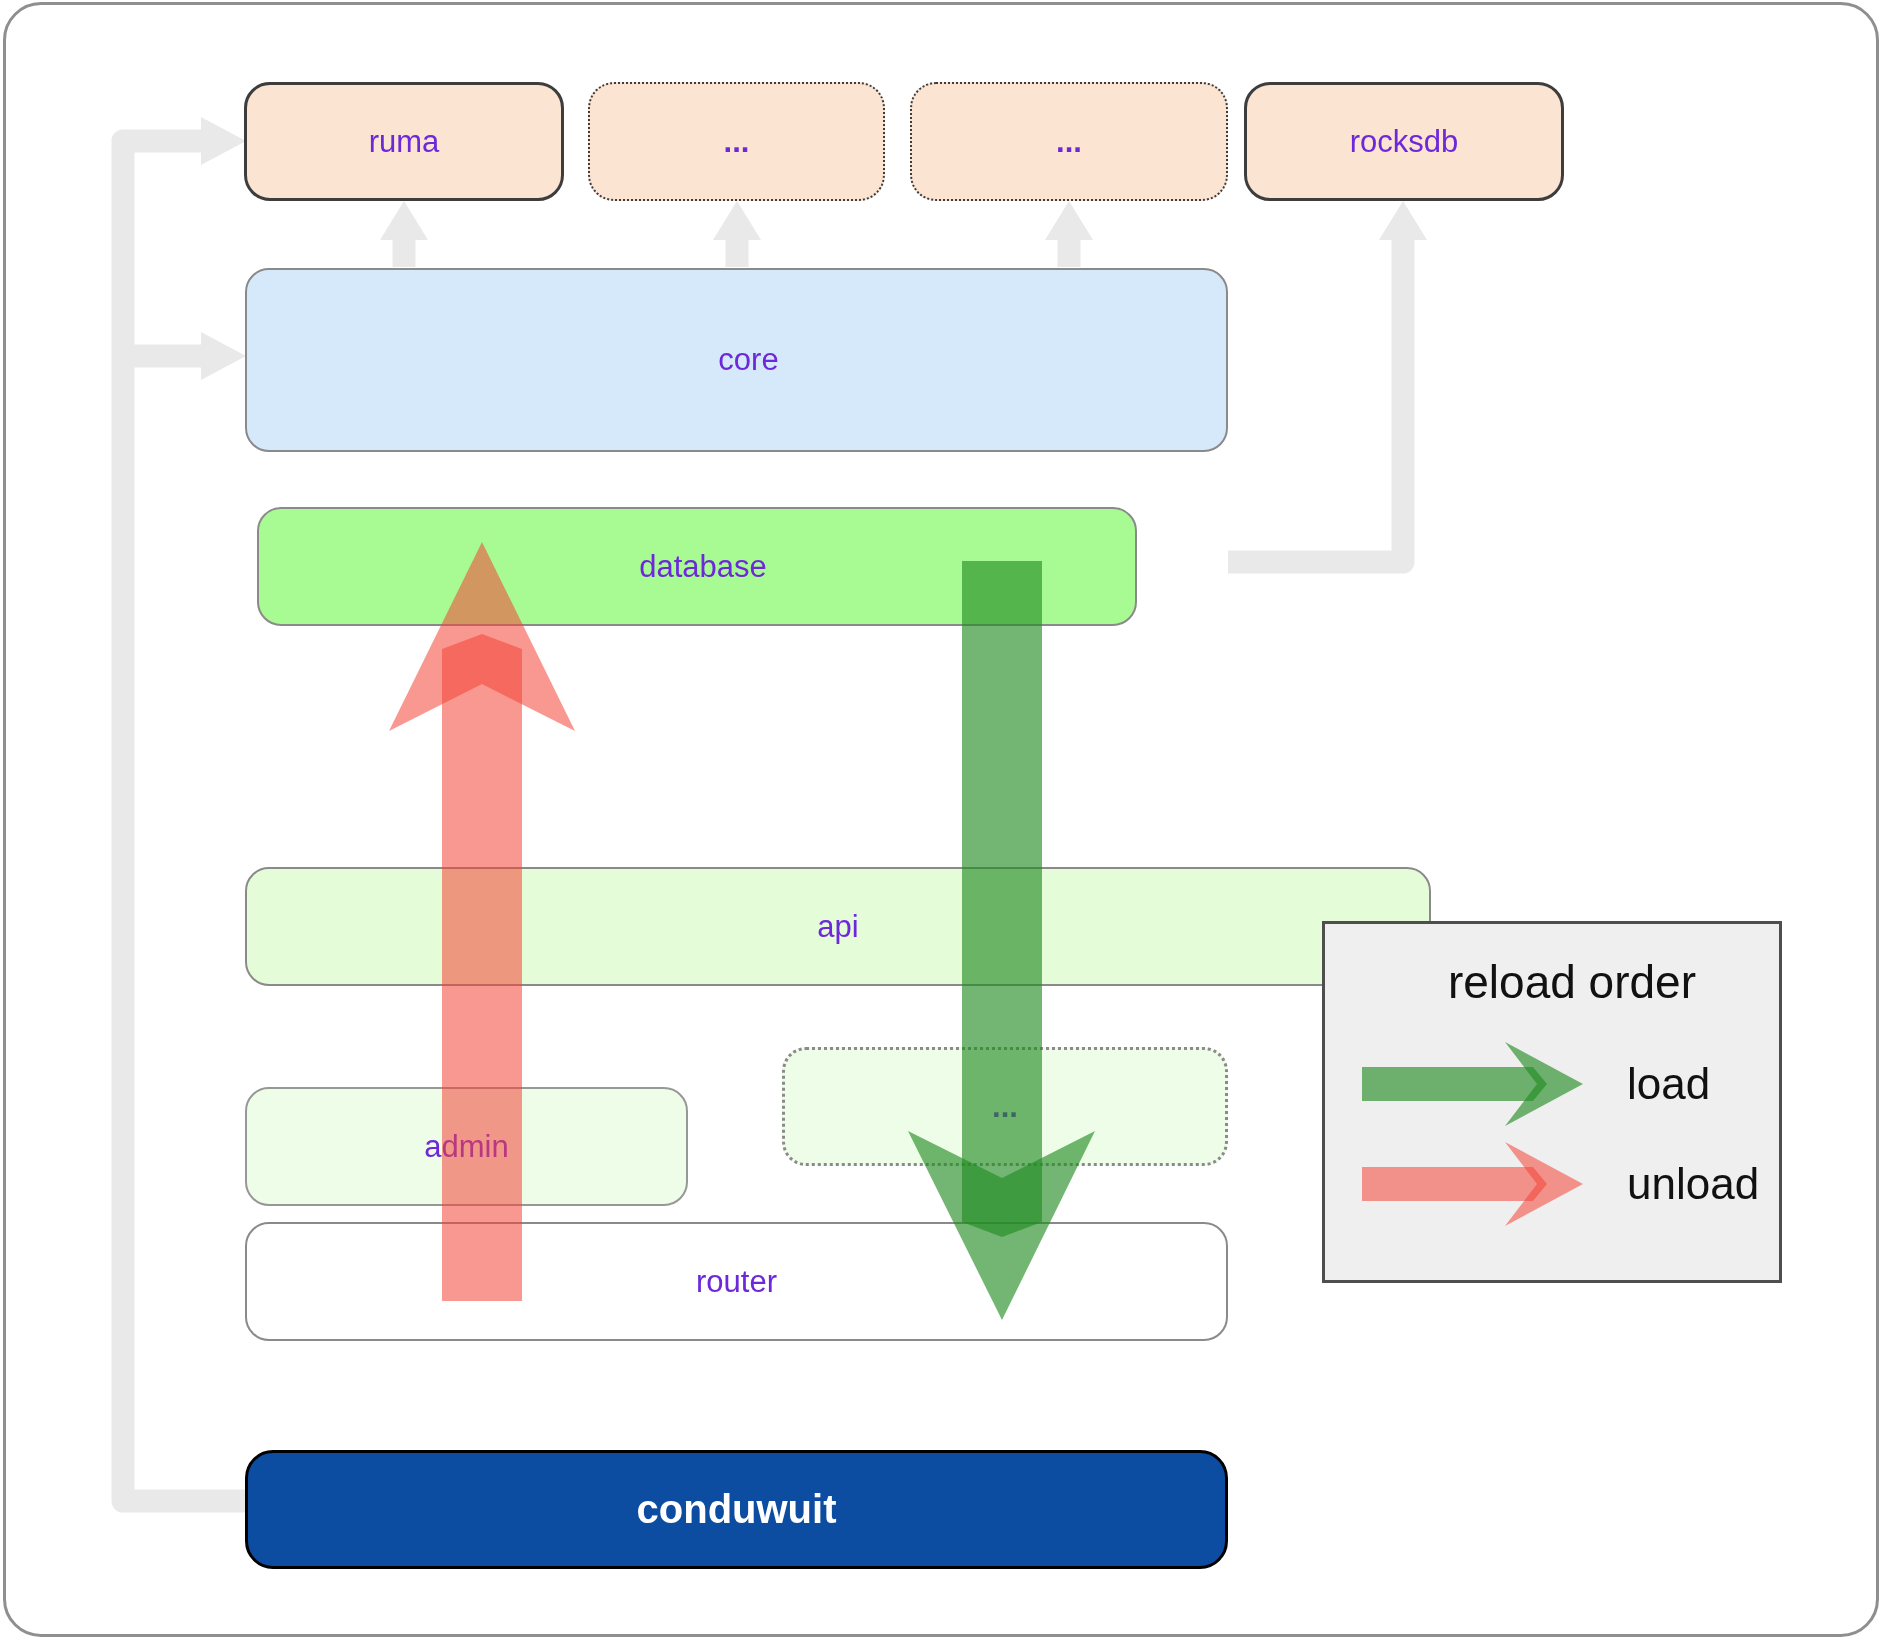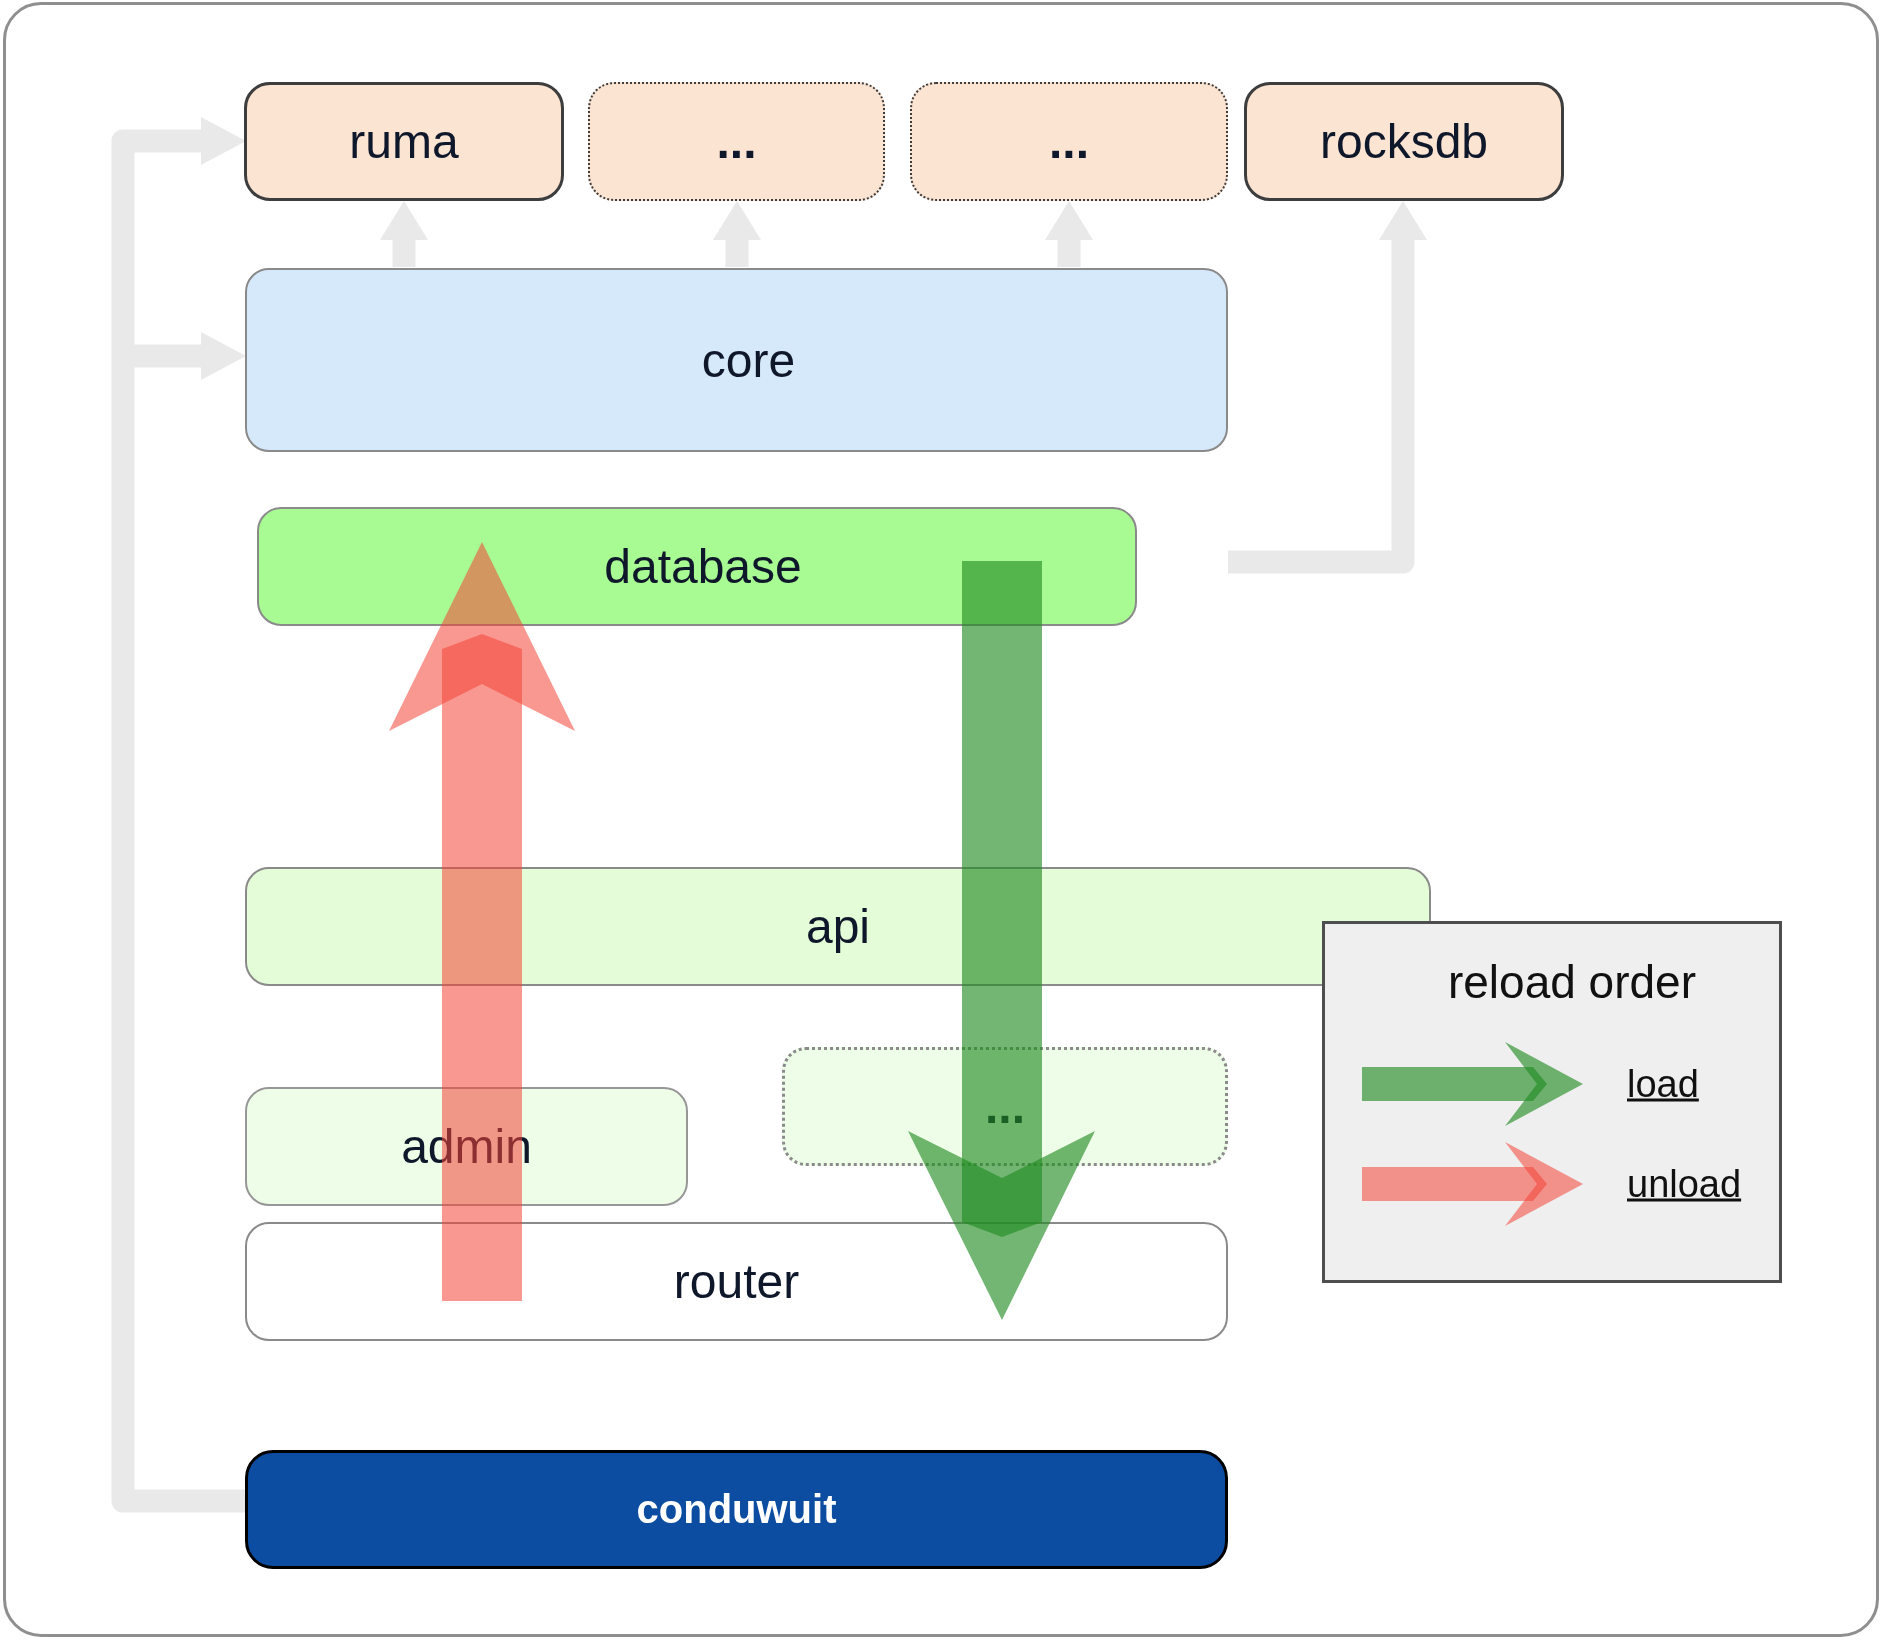--- a/index.html
+++ b/index.html
@@ -16,22 +16,22 @@
     border-radius:38px;
     pointer-events:none;
   }
   svg.layer{position:absolute;left:0;top:0;width:1883px;height:1643px;}
   .connector{stroke:var(--connector-gray);stroke-width:23;fill:none;stroke-linejoin:round;}
   .connector-head{fill:var(--connector-gray);}
   .node{
     position:absolute;
     display:flex;align-items:center;justify-content:center;
     box-sizing:border-box;
-    color:#0f172a;
-    font-size:48px;
+    color:#6d28d9;
+    font-size:31px;
   }
   .node .lbl{white-space:nowrap;}
   .dep{background:var(--dependency-fill);border:3px solid #3d3d3d;border-radius:26px;}
   .dep.dotted{border-style:dotted;border-width:2.5px;}
   .row{border:2px solid #8a8a8a;border-radius:24px;}
   .bold{font-weight:bold;}
   .n-ruma{left:244px;top:82px;width:320px;height:119px;}
   .n-dep2{left:588px;top:82px;width:297px;height:119px;}
   .n-dep3{left:910px;top:82px;width:318px;height:119px;}
   .n-rocksdb{left:1244px;top:82px;width:320px;height:119px;}
@@ -54,21 +54,21 @@
     background:var(--legend-bg);
     border:3px solid #4e4e4e;
   }
   .legend-title{
     position:absolute;left:0;right:0;top:38px;
     text-align:center;
     font-size:46px;color:#111111;margin-left:20px;
   }
   .legend-label{
     position:absolute;left:305px;
-    font-size:38px;color:#111111;text-decoration:underline;
+    font-size:44px;color:#111111;
   }
   .legend-label.load{top:1084px;}
   .legend-label.unload{top:1184px;}
   .legend-abs{position:absolute;transform:translateY(-50%);}
   .flow-green{fill:var(--load-green);fill-opacity:0.63;}
   .flow-red{fill:var(--unload-red);fill-opacity:0.55;}
 </style>
 </head>
 <body>
 

